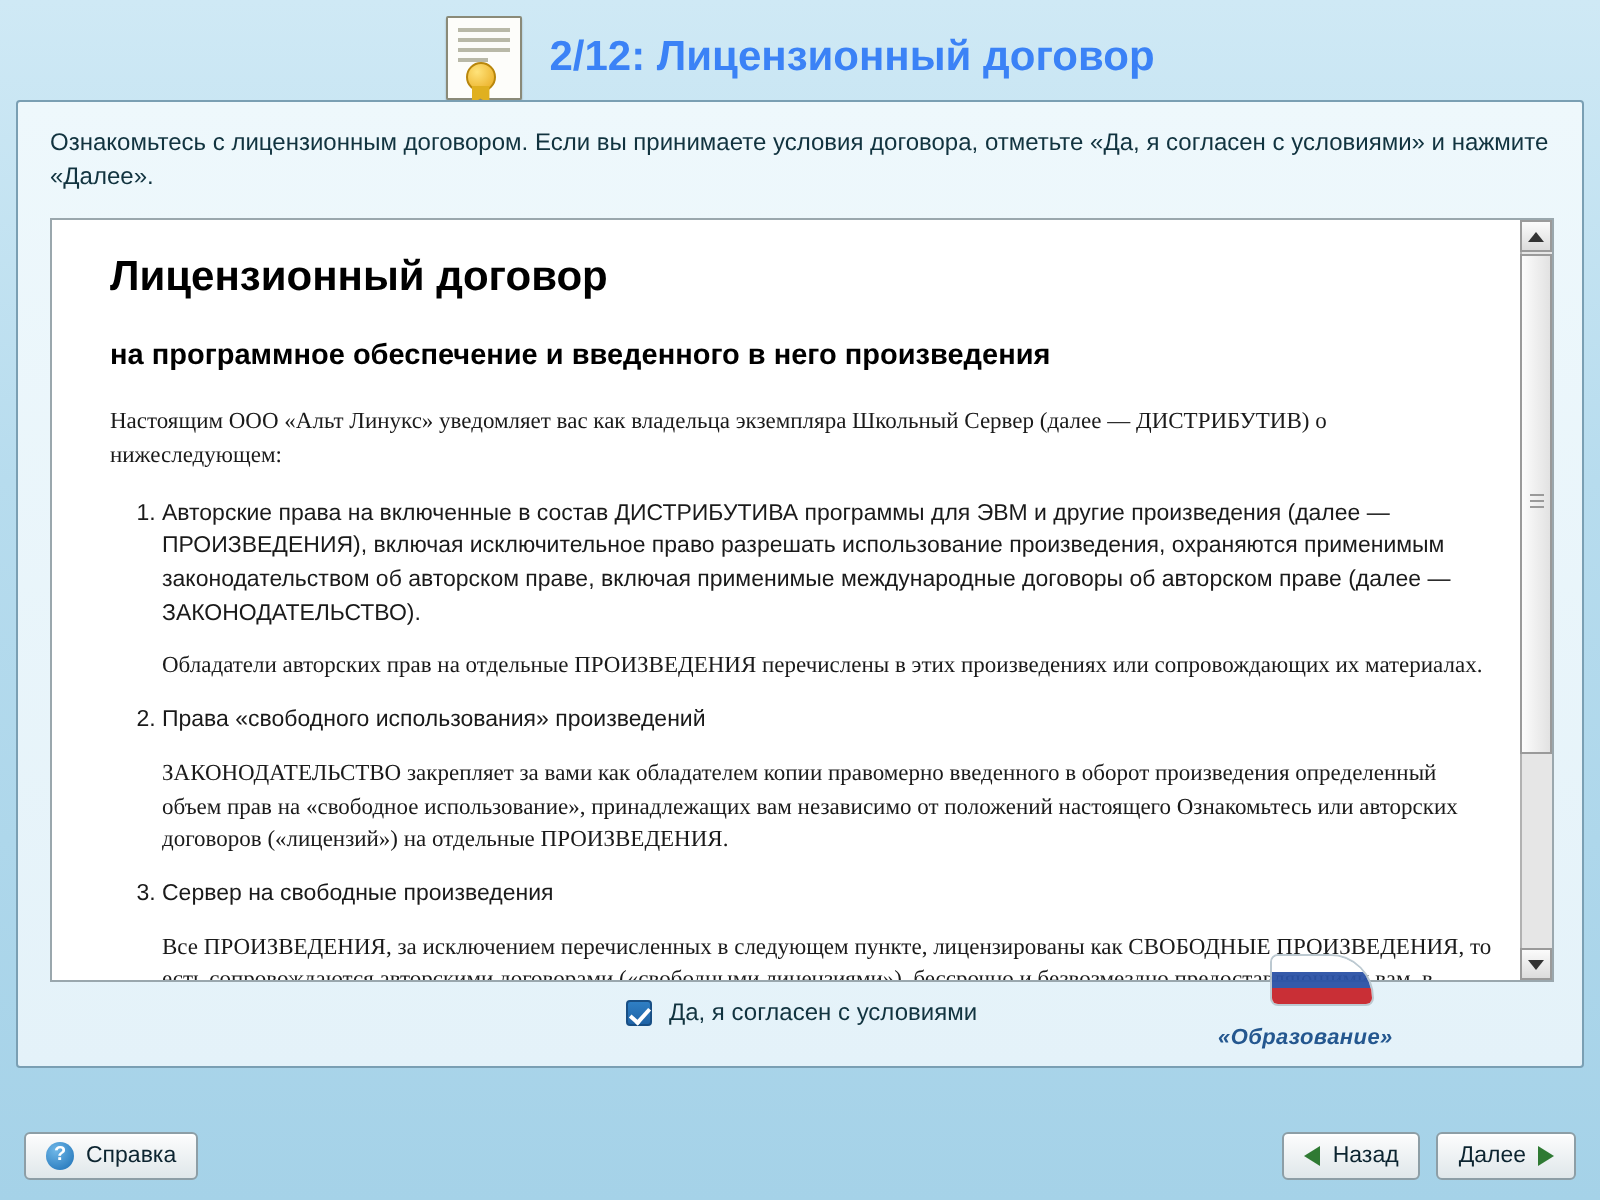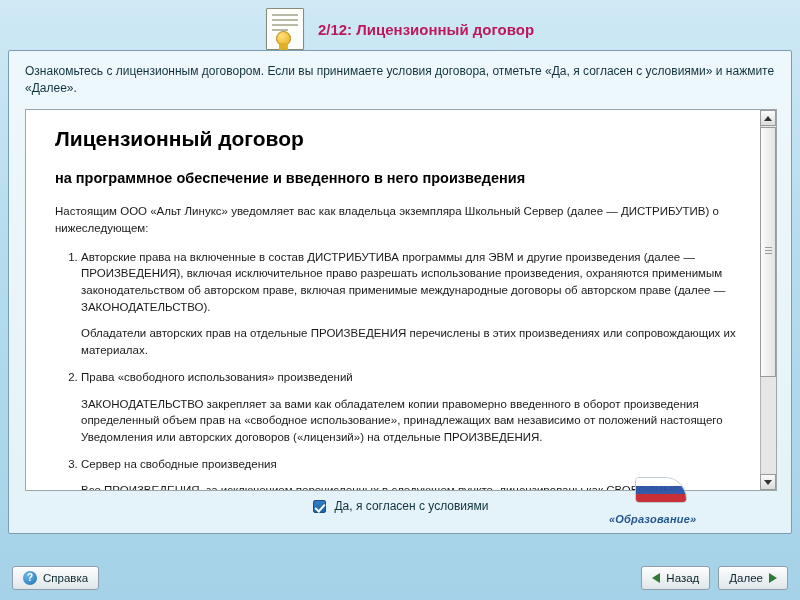--- a/index.html
+++ b/index.html
@@ -17,23 +17,23 @@
   
   #header {
     height: 56px;
     display: flex;
     align-items: center;
     justify-content: center;
     gap: 14px;
     padding-top: 2px;
   }
   #header .title {
-    font-size: 15px;
-    font-weight: bold;
-    color: #be185d;
+    font-size: 21px;
+    font-weight: bold;
+    color: #3b82f6;
   }
   .doc-icon {
     width: 38px; height: 42px;
     position: relative;
     background: #fdfdfa;
     border: 1px solid #8a8a78;
     border-radius: 1px;
     box-shadow: 0 1px 1px rgba(0,0,0,.25);
   }
   .doc-icon .lines {
@@ -104,21 +104,21 @@
     font-weight: bold;
     margin: 4px 0 14px 0;
     color: #000;
   }
   #license-content h2 {
     font-size: 14.5px;
     font-weight: bold;
     margin: 0 0 14px 0;
     color: #000;
   }
-  #license-content p { margin: 0 0 12px 0; }
+  #license-content p { margin: 0 0 12px 0; font-family: Liberation Serif, serif; }
   #license-content ol {
     margin: 0; padding-left: 26px;
   }
   #license-content ol li {
     margin-bottom: 10px;
   }
   #license-content ol li p { margin: 10px 0 0 0; }
 
   
   .vscroll {
@@ -303,21 +303,21 @@
       <h1>Лицензионный договор</h1>
       <h2>на программное обеспечение и введенного в него произведения</h2>
       <p>Настоящим ООО «Альт Линукс» уведомляет вас как владельца экземпляра Школьный Сервер (далее — ДИСТРИБУТИВ) о нижеследующем:</p>
       <ol>
         <li>
           <span>Авторские права на включенные в состав ДИСТРИБУТИВА программы для ЭВМ и другие произведения (далее — ПРОИЗВЕДЕНИЯ), включая исключительное право разрешать использование произведения, охраняются применимым законодательством об авторском праве, включая применимые международные договоры об авторском праве (далее — ЗАКОНОДАТЕЛЬСТВО).</span>
           <p>Обладатели авторских прав на отдельные ПРОИЗВЕДЕНИЯ перечислены в этих произведениях или сопровождающих их материалах.</p>
         </li>
         <li>
           <span>Права «свободного использования» произведений</span>
-          <p>ЗАКОНОДАТЕЛЬСТВО закрепляет за вами как обладателем копии правомерно введенного в оборот произведения определенный объем прав на «свободное использование», принадлежащих вам независимо от положений настоящего Уведомления или авторских договоров («лицензий») на отдельные ПРОИЗВЕДЕНИЯ.</p>
+          <p>ЗАКОНОДАТЕЛЬСТВО закрепляет за вами как обладателем копии правомерно введенного в оборот произведения определенный объем прав на «свободное использование», принадлежащих вам независимо от положений настоящего Ознакомьтесь или авторских договоров («лицензий») на отдельные ПРОИЗВЕДЕНИЯ.</p>
         </li>
         <li>
           <span>Сервер на свободные произведения</span>
           <p>Все ПРОИЗВЕДЕНИЯ, за исключением перечисленных в следующем пункте, лицензированы как СВОБОДНЫЕ ПРОИЗВЕДЕНИЯ, то есть сопровождаются авторскими договорами («свободными лицензиями»), бессрочно и безвозмездно предоставляющими вам, в</p>
         </li>
       </ol>
     </div>
 
     <div class="vscroll">
       <div class="arrow up">

